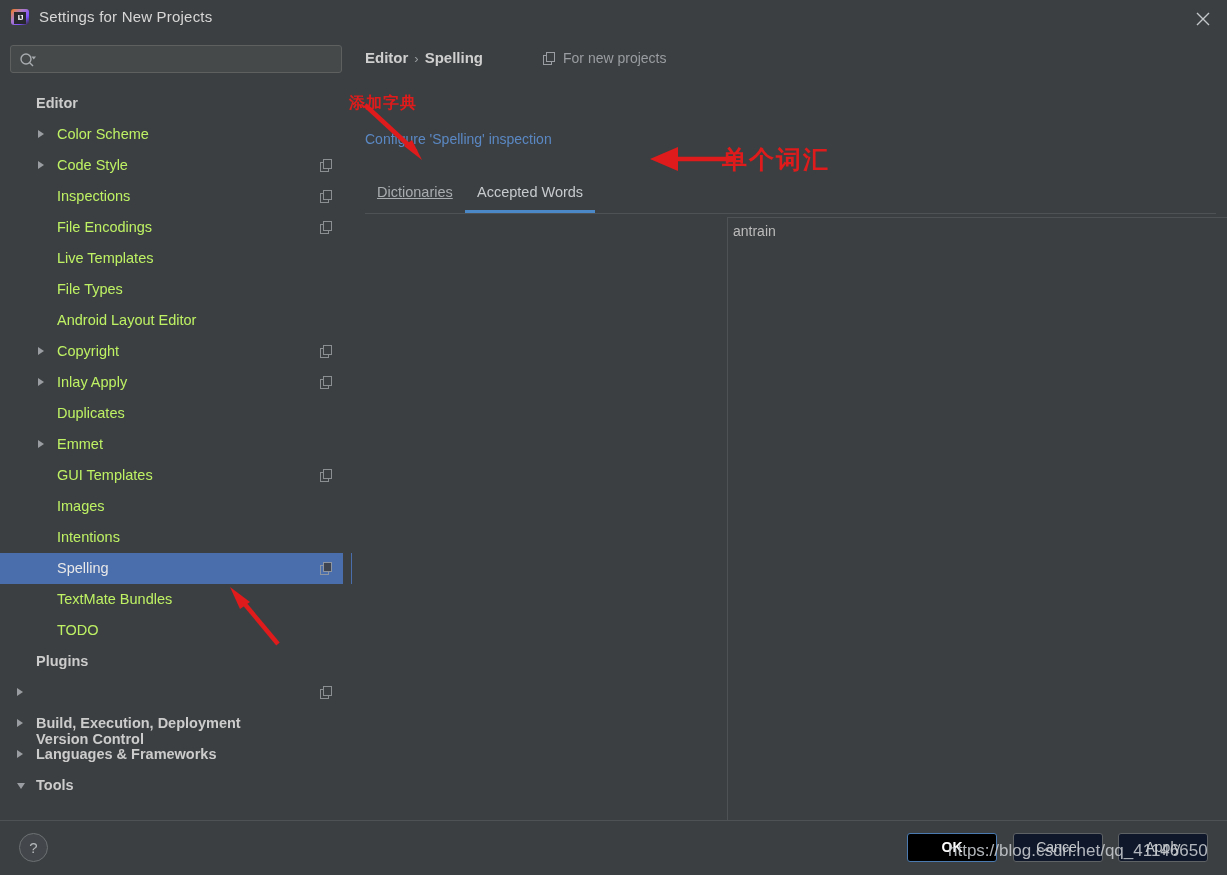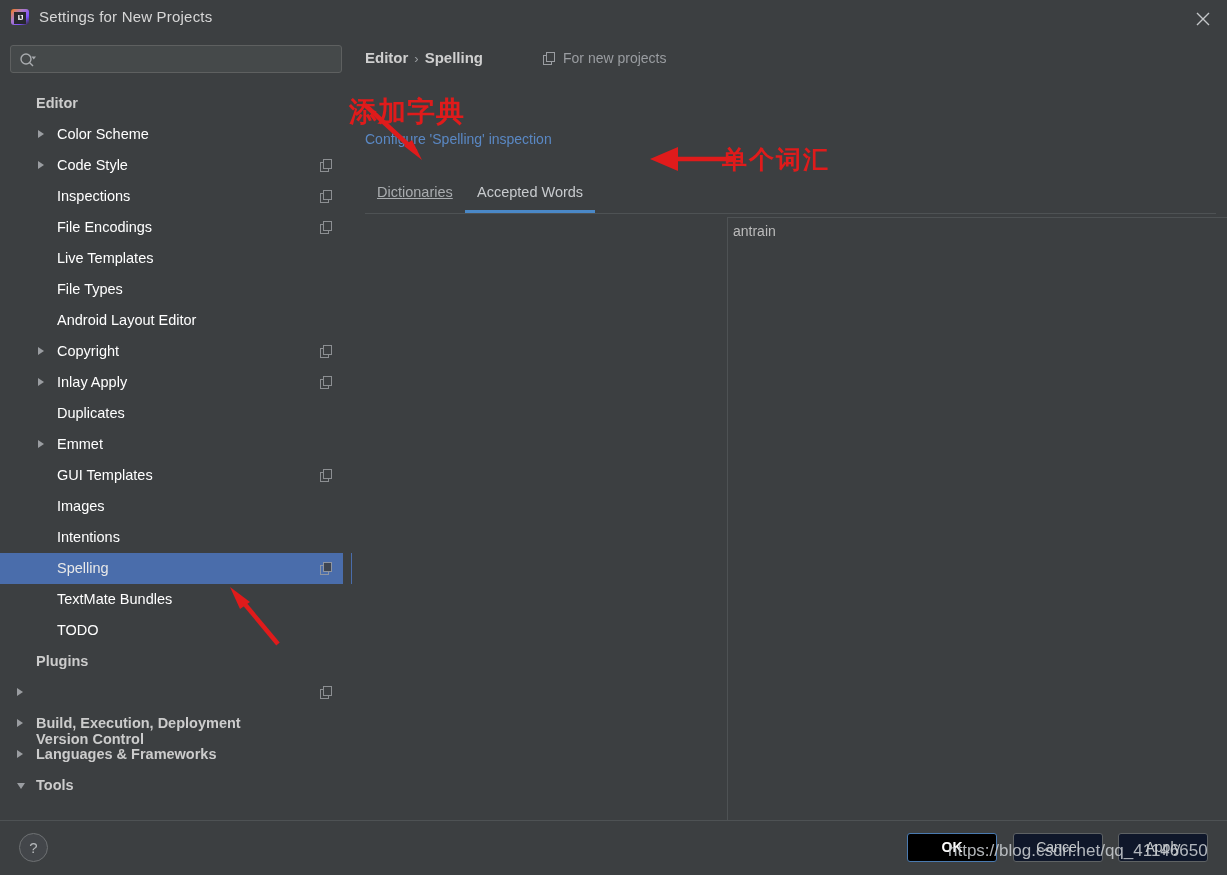--- a/index.html
+++ b/index.html
@@ -24,21 +24,21 @@
   
   .left-panel { position: absolute; left: 0; top: 36px; width: 352px; height: 784px; background: #3C3F41; }
   .search-wrap { position: absolute; left: 10px; top: 9px; width: 332px; height: 28px;
                  background: #45494A; border: 1px solid #5E6060; border-radius: 3px; }
   .search-wrap .mag { position: absolute; left: 8px; top: 6px; }
   .search-input { position: absolute; left: 34px; top: 0; width: 292px; height: 26px; background: transparent;
                   border: none; outline: none; color: #BBBBBB; font-size: 13px; font-family: "Liberation Sans", sans-serif; }
 
   .tree { position: absolute; left: 0; top: 52px; width: 352px; height: 732px; overflow: hidden; }
   .tree-row { position: relative; height: 31px; line-height: 31px; white-space: nowrap; cursor: pointer; }
-  .tree-row .label { position: absolute; font-size: 14.5px; color: #ffffff; }
+  .tree-row .label { position: absolute; font-size: 14.5px; color: #bef264; }
   .tree-row.bold .label { font-weight: bold; color: #CCCCCC; }
   .tree-row.blue .label { color: #4E86C7; }
   .tree-row.selected { background: #4A6DAB; }
   .tree-row.selected .label { color: #E8E8E8; }
   .arrow { position: absolute; width: 0; height: 0; }
   .arrow.closed { border-left: 6px solid #9A9DA1; border-top: 4.5px solid transparent; border-bottom: 4.5px solid transparent; top: 11px; }
   .arrow.open { border-top: 6px solid #9A9DA1; border-left: 4.5px solid transparent; border-right: 4.5px solid transparent; top: 13px; }
   .cfg-icon { position: absolute; right: 19px; top: 9px; width: 13px; height: 13px; opacity: .85; }
   .cfg-icon .b1 { position: absolute; left: 0; top: 3px; width: 9px; height: 10px; border: 1.3px solid #9A9DA1; }
   .cfg-icon .b2 { position: absolute; left: 3px; top: 0px; width: 9px; height: 10px; border: 1.3px solid #9A9DA1; background: #3C3F41; }
@@ -72,21 +72,21 @@
   .dlg-btn { position: absolute; top: 12px; height: 29px; border-radius: 3px; border: 1px solid #5E6264;
              background: #0f172a; color: #C4C7C9; font-size: 14px; line-height: 27px; text-align: center;
              cursor: pointer; font-family: "Liberation Sans", sans-serif; }
   .dlg-btn.primary { background: #000000; border-color: #4A7AB0; color: #FFFFFF; font-weight: bold; }
   #btn-ok { left: 907px; width: 90px; }
   #btn-cancel { left: 1013px; width: 90px; }
   #btn-apply { left: 1118px; width: 90px; }
 
   
   .anno { position: absolute; color: #E01B1B; font-weight: bold; pointer-events: none; }
-  #anno-dict-text { left: 349px; top: 93px; font-size: 28px; letter-spacing: 1px; }
+  #anno-dict-text { left: 349px; top: 93px; font-size: 16px; letter-spacing: 1px; }
   #anno-word-text { left: 722px; top: 143px; font-size: 25px; letter-spacing: 2px; }
   .anno-svg { position: absolute; pointer-events: none; }
   .watermark { position: absolute; left: 948px; top: 841px; font-size: 17px; color: #C9CDD1; opacity: .88; pointer-events: none; }
 </style>
 </head>
 <body>
 
 <div class="dialog">
 
   <div class="titlebar">

